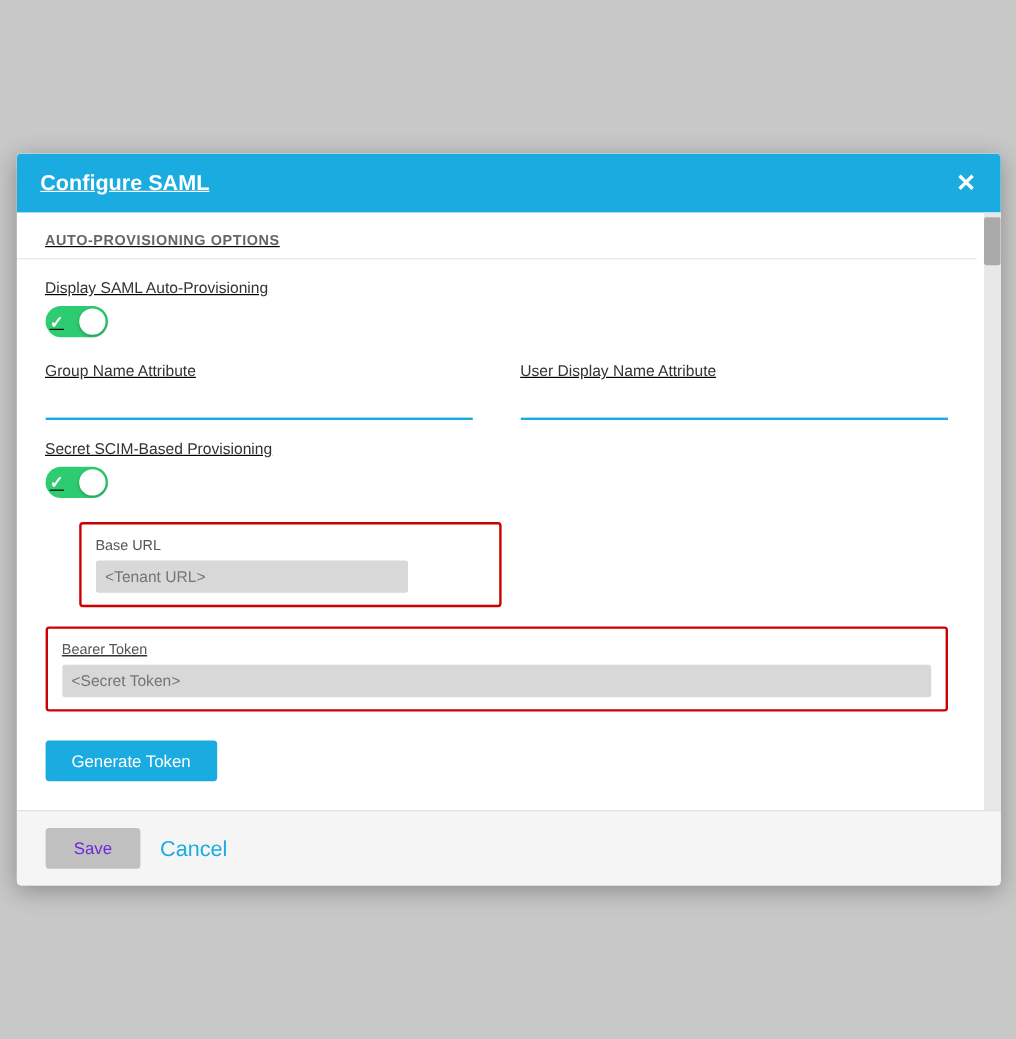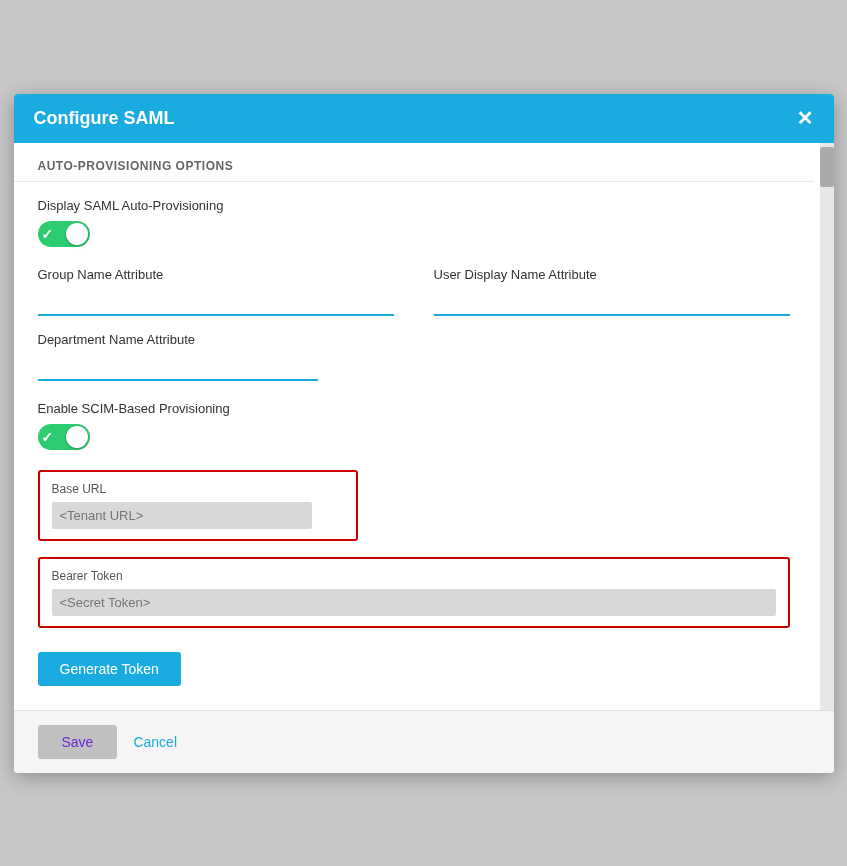--- a/index.html
+++ b/index.html
@@ -33,20 +33,21 @@
       color: #fff;
       padding: 14px 20px;
       display: flex;
       align-items: center;
       justify-content: space-between;
     }
     .modal-title {
       font-size: 18px;
       font-weight: bold;
       color: #fff;
+      text-decoration: underline;
     }
     .close-btn {
       background: none;
       border: none;
       color: #fff;
       font-size: 20px;
       cursor: pointer;
       font-weight: bold;
       line-height: 1;
     }
@@ -177,39 +178,39 @@
       border: none;
       padding: 9px 24px;
       border-radius: 3px;
       font-size: 14px;
       cursor: pointer;
     }
     .cancel-btn {
       background: none;
       border: none;
       color: #1aace0;
-      font-size: 14px;
+      font-size: 18px;
       cursor: pointer;
     }
     .wrapper {
       position: relative;
     }
   </style>
 </head>
 <body>
 
 <div class="modal-overlay">
   <div class="modal wrapper">
 
     <div class="modal-header">
       <span class="modal-title">Configure SAML</span>
       <button class="close-btn">✕</button>
     </div>
 
-    <div style="position:relative; flex:1; overflow:hidden; display:flex; flex-direction:column;">
+    <div style="position:relative; flex:1; overflow:hidden; display:flex; flex-direction:column;text-decoration:underline;">
       <div style="position:absolute; right:0; top:0; width:14px; height:100%; background:#e8e8e8; z-index:10;">
         <div style="width:14px; height:40px; background:#aaaaaa; border-radius:2px; margin-top:4px;"></div>
       </div>
 
       <div class="modal-body" style="padding-right:20px;">
 
         <div class="section-header">AUTO-PROVISIONING OPTIONS</div>
 
         <div class="section-content">
 
@@ -230,38 +231,34 @@
               <span class="field-label">Group Name Attribute</span>
               <input class="field-input" type="text" value="" style="">
             </div>
             <div class="field-half">
               <span class="field-label">User Display Name Attribute</span>
               <input class="field-input" type="text" value="" style="">
             </div>
           </div>
 
           
+
+          
           <div class="field-group">
-            <span class="field-label">Department Name Attribute</span>
-            <input class="field-input" type="text" style="max-width: 280px;" value="">
-          </div>
-
-          
-          <div class="field-group">
-            <span class="field-label">Enable SCIM-Based Provisioning</span>
+            <span class="field-label">Secret SCIM-Based Provisioning</span>
             <div class="toggle-container">
               <div class="toggle">
                 <span class="toggle-check">✓</span>
                 <div class="toggle-knob"></div>
               </div>
             </div>
           </div>
 
           
-          <div class="boxed-field" style="display:inline-block; width:320px;">
+          <div class="boxed-field" style="display:inline-block; width:352px;margin-left:28px;">
             <span class="boxed-field-label">Base URL</span>
             <input class="boxed-field-input" type="text" style="width: 260px;" placeholder="&lt;Tenant URL&gt;">
           </div>
 
           
           <div class="boxed-field">
             <span class="boxed-field-label">Bearer Token</span>
             <input class="boxed-field-input" type="text" placeholder="&lt;Secret Token&gt;" style="">
           </div>
 

